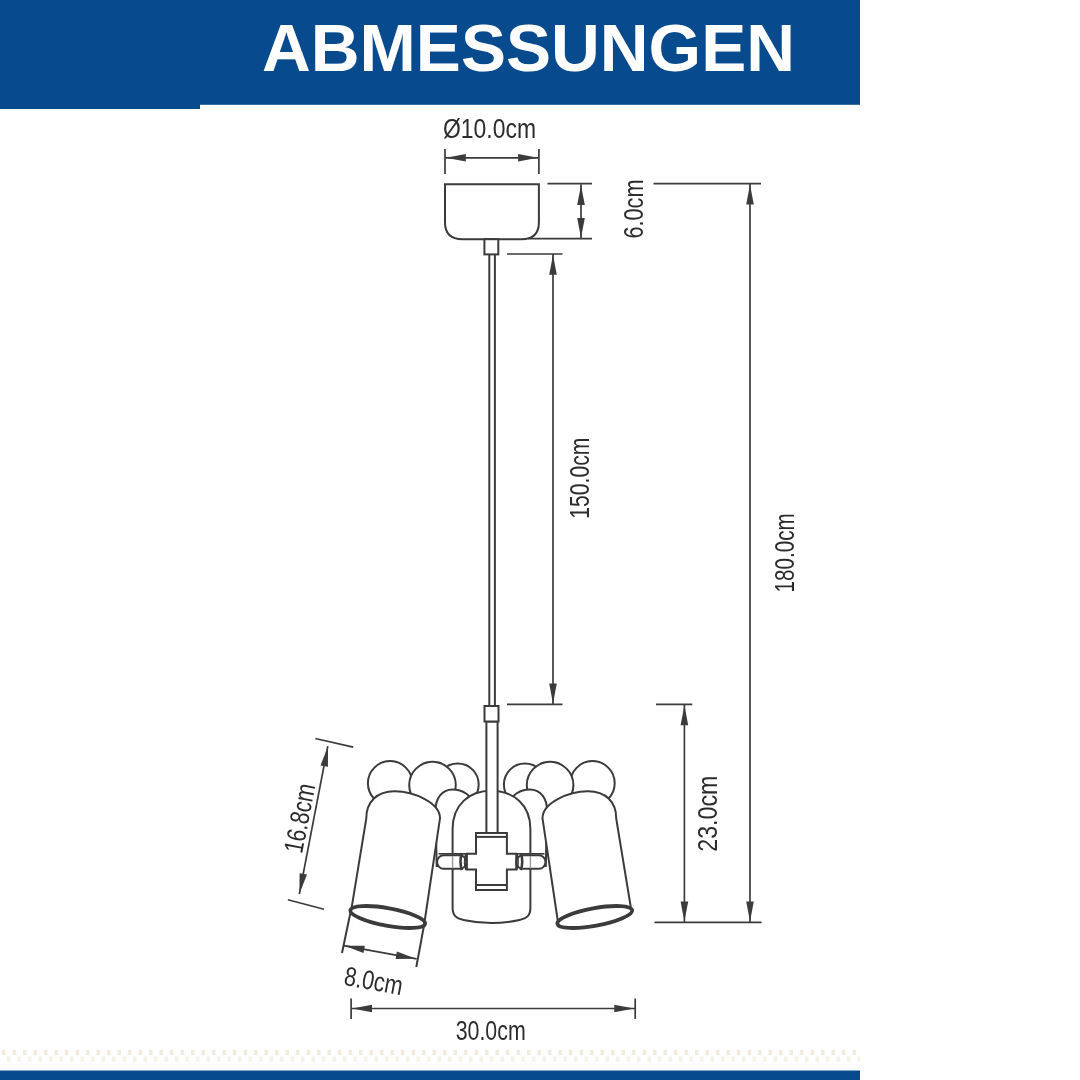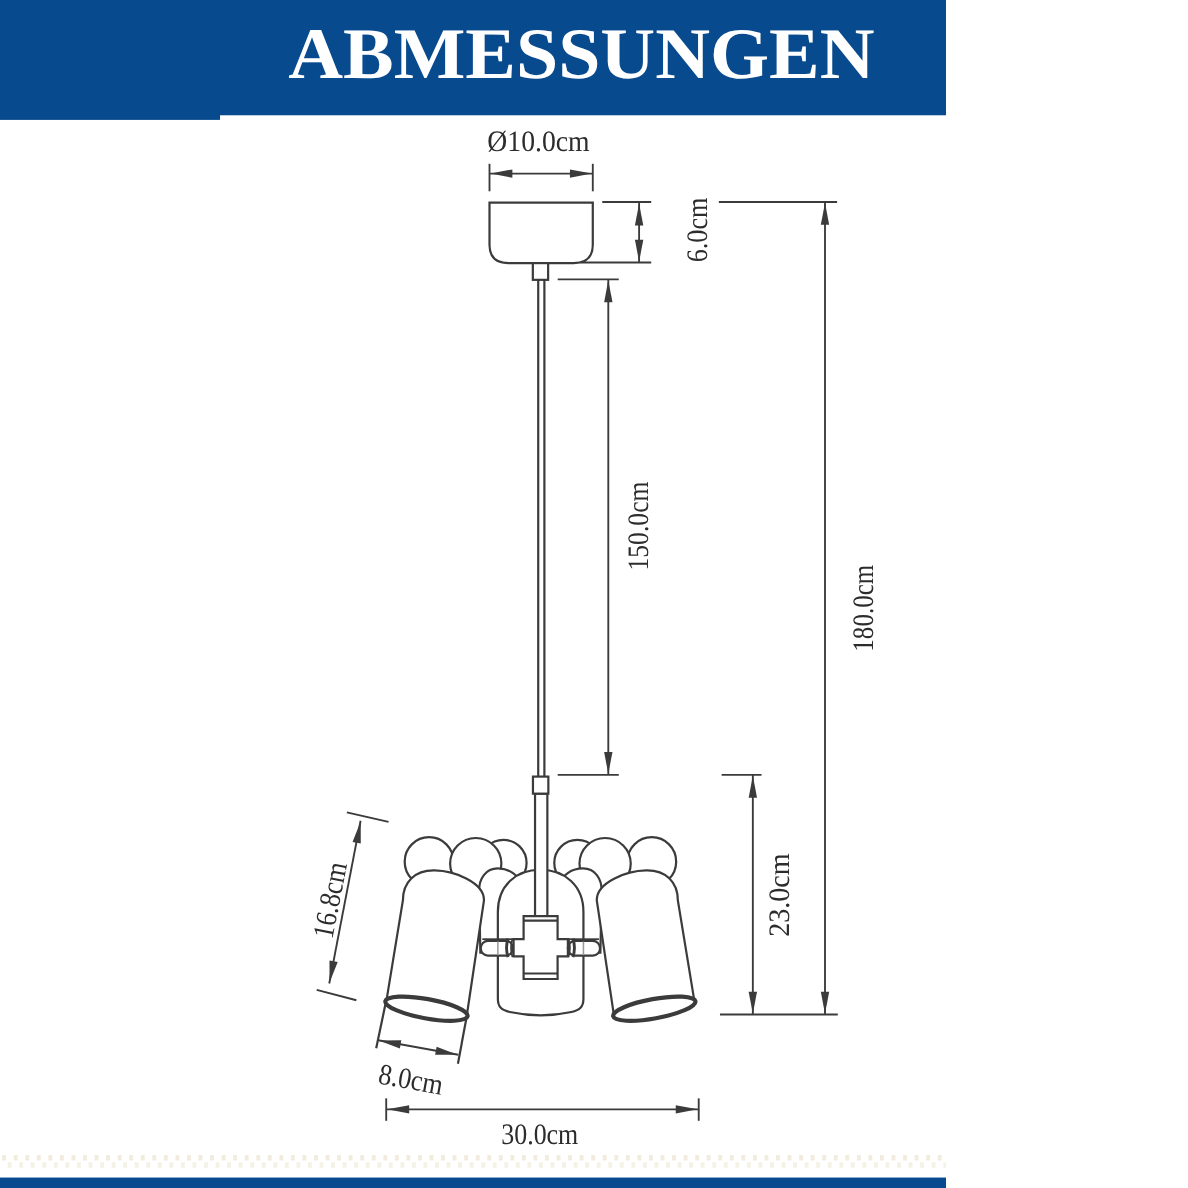--- a/index.html
+++ b/index.html
@@ -1,16 +1,16 @@
 <!DOCTYPE html>
 <html><head>
 <meta charset="utf-8">
 <style>
   html,body{margin:0;padding:0;background:#fff;}
-  #page{position:relative;width:860px;height:1080px;overflow:hidden;font-family:Liberation Serif, serif;}
+  #page{position:relative;width:860px;height:1080px;overflow:hidden;font-family:Liberation Sans, sans-serif;}
   svg{position:absolute;left:0;top:0;}
 </style>
 </head>
 <body>
 <div id="page">
 <svg width="1080" height="1080" viewBox="0 0 1080 1080">
 
   <rect x="0" y="0" width="1080" height="109" fill="#084a8e"></rect>
 
   <rect x="200" y="104.8" width="667" height="12" fill="#ffffff"></rect>

